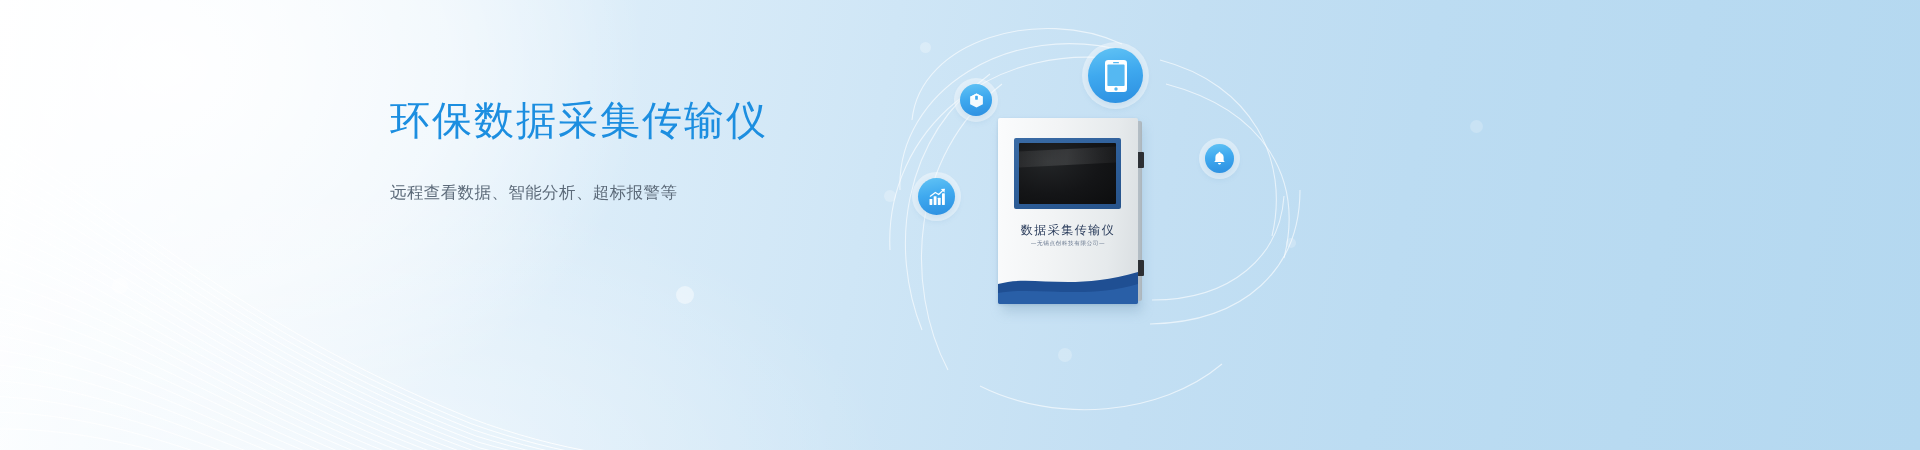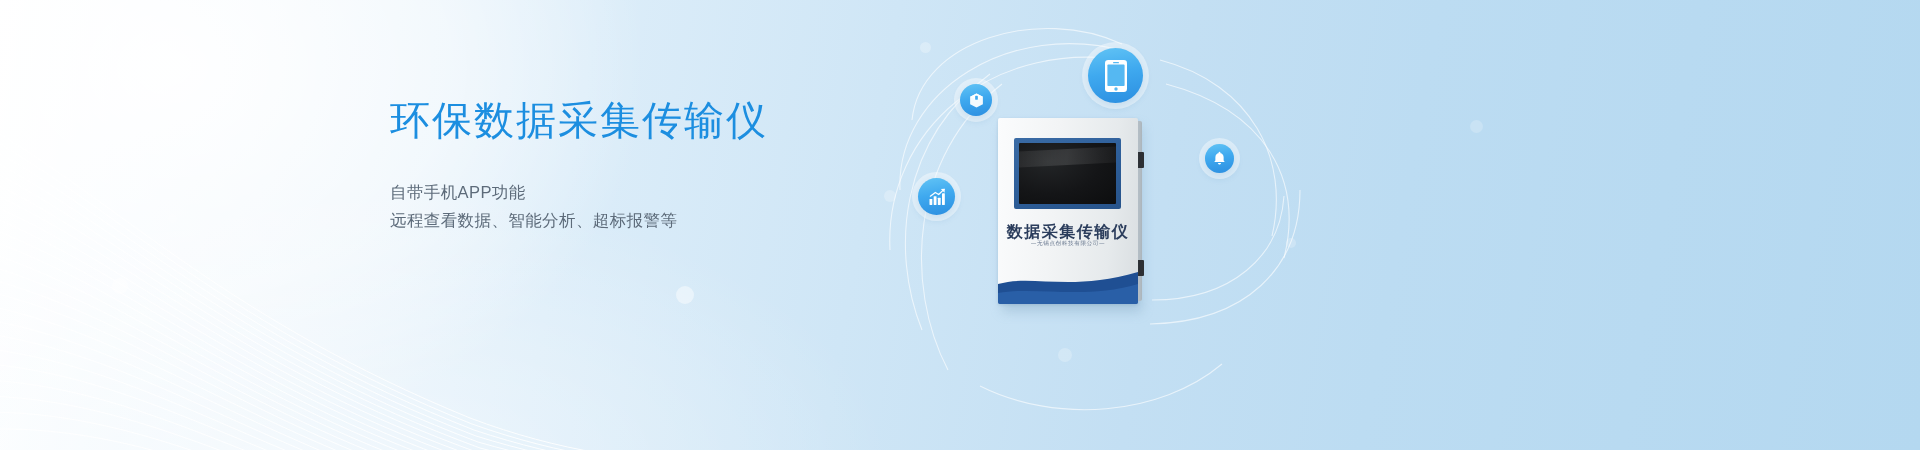--- a/index.html
+++ b/index.html
@@ -168,22 +168,22 @@
     background: linear-gradient(100deg, rgba(255,255,255,0.05), rgba(255,255,255,0.12), rgba(255,255,255,0.02));
     transform: rotate(-3deg);
   }
 
   .device-title {
     position: absolute;
     left: 0; right: 0;
     top: 104px;
     text-align: center;
     color: #2b3d5c;
-    font-size: 16px;
-    font-weight: bold;
+    font-size: 12px;
+    font-weight: normal;
     letter-spacing: 1.5px;
     font-family: "DejaVu Sans", sans-serif;
   }
   .device-sub {
     position: absolute;
     left: 0; right: 0;
     top: 122px;
     text-align: center;
     color: #64748c;
     font-size: 5.6px;
@@ -251,21 +251,20 @@
   <div class="bokeh" style="left:676px; top:286px; width:18px; height:18px;"></div>
   <div class="bokeh" style="left:884px; top:190px; width:12px; height:12px; opacity:.55;"></div>
   <div class="bokeh" style="left:920px; top:42px;  width:11px; height:11px; opacity:.6;"></div>
   <div class="bokeh" style="left:1058px;top:348px; width:14px; height:14px; opacity:.5;"></div>
   <div class="bokeh" style="left:1286px;top:238px; width:10px; height:10px; opacity:.5;"></div>
   <div class="bokeh" style="left:1470px;top:120px; width:13px; height:13px; opacity:.45;"></div>
 
   <div class="text-block">
     <h1 class="hero-title">环保数据采集传输仪</h1>
     <div class="hero-lines">
-      <div class="hero-line">自带手机APP功能</div>
       <div class="hero-line">远程查看数据、智能分析、超标报警等</div>
     </div>
   </div>
 
   <div class="device-stage">
 
     <svg class="arcs" viewBox="0 0 560 450">
       <g fill="none" stroke="#ffffff" stroke-opacity="0.62" stroke-width="1.1">
         <path d="M 52 120 C 60 40, 180 6, 262 44"></path>
         <path d="M 40 190 C 36 92, 150 18, 268 52"></path>

